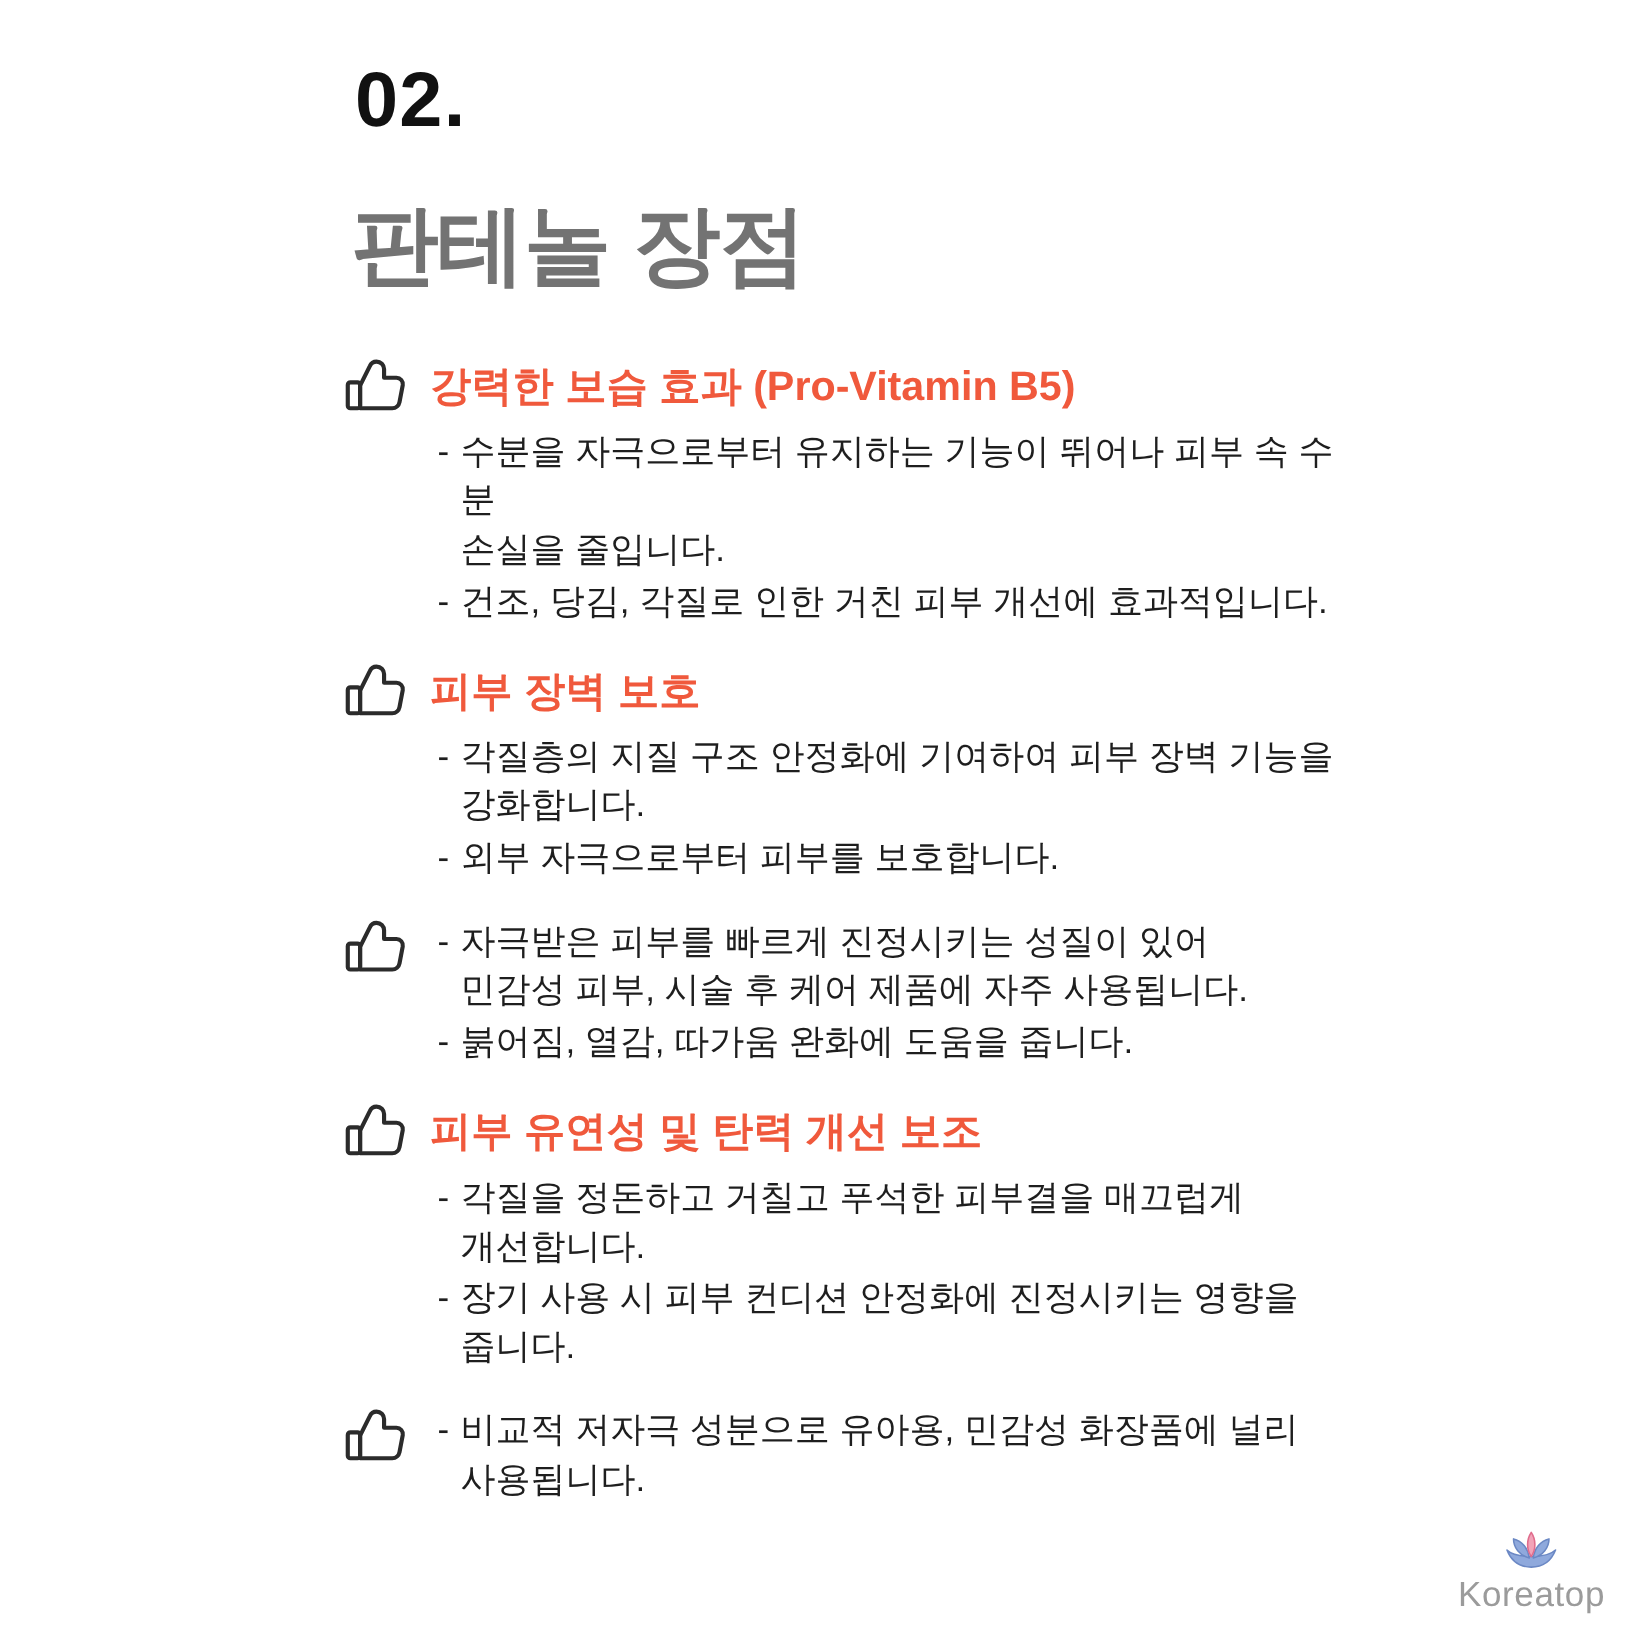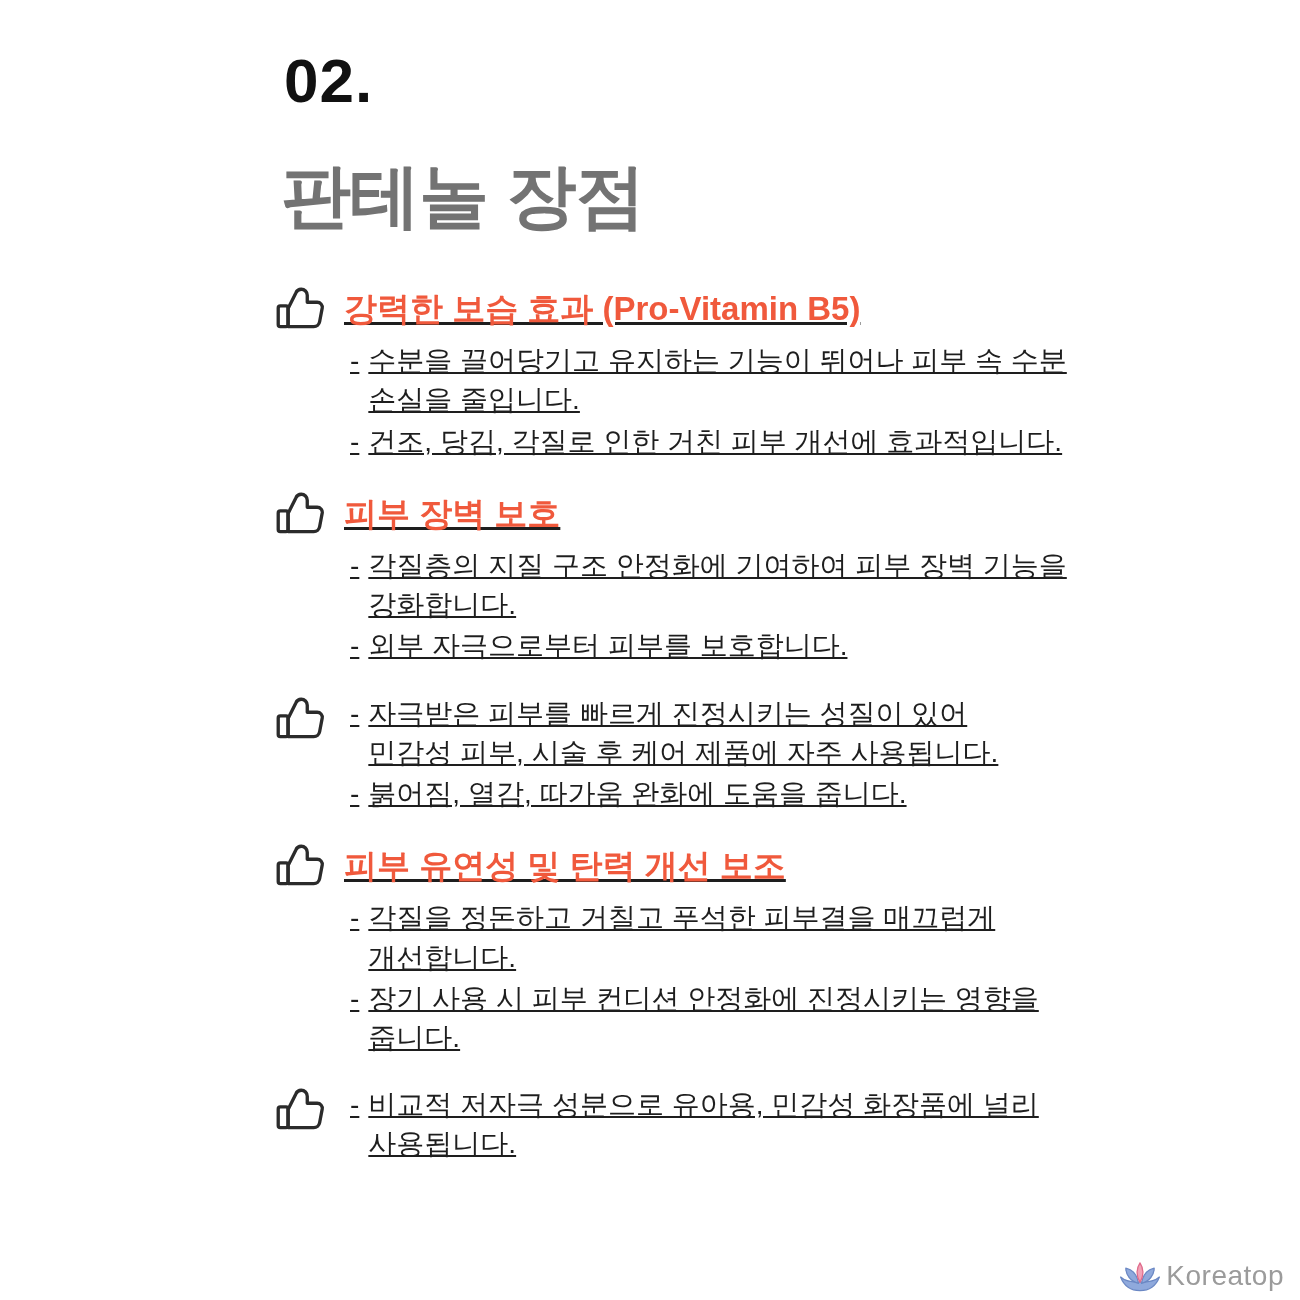--- a/index.html
+++ b/index.html
@@ -21,36 +21,36 @@
     font-size:70px;font-weight:800;color:#737373;
     letter-spacing:-1px;line-height:1.1;
   }
   .sections{
     position:absolute;left:272px;top:284px;width:800px;
     display:flex;flex-direction:column;gap:28px;
   }
   .benefit{display:flex;align-items:flex-start;gap:16px;}
   .thumb-icon{flex:none;width:56px;height:52px;margin-top:0;}
   .thumb-icon svg{display:block;}
-  .benefit-content{flex:1;min-width:0;text-decoration:underline;}
+  .benefit-content{flex:1;min-width:0;}
   .benefit-heading{
     margin:4px 0 12px 0;
     font-size:33px;font-weight:700;line-height:1.25;
     color:#F0593C;
   }
   .bullet{
     display:flex;gap:9px;margin-left:6px;
     font-size:28px;line-height:1.4;font-weight:500;color:#1e1e1e;
   }
   .bullet + .bullet{margin-top:2px;}
   .bullet-dash{flex:none;}
   .bullet-text{white-space:pre-line;}
   .brand{
     position:absolute;right:16px;bottom:8px;
-    display:flex;align-items:center;gap:5px;
+    display:flex;align-items:center;gap:5px;flex-direction:column;
   }
   .brand-text{
     font-size:28px;color:#9b9b9b;font-weight:500;letter-spacing:0.5px;
   }
   .lotus{display:block;}
 </style>
 </head>
 <body>
 
 <div class="page">
@@ -64,21 +64,21 @@
       <span class="thumb-icon">
         <svg width="56" height="52" viewBox="0 0 54 50" fill="none" stroke="#2B2B2B" stroke-width="3.2" stroke-linecap="round" stroke-linejoin="round">
           <rect x="6" y="21" width="9.5" height="20" rx="2"></rect>
           <path d="M15.5 23.5 L23 8.5 C23.9 6.4 25.9 5 28.2 5 C31.4 5 34 7.6 34 10.8 V17.5 H43.6 C46.6 17.5 48.9 20.2 48.4 23.2 L45.9 36.3 C45.4 39 43.1 41 40.3 41 H15.5 Z"></path>
         </svg>
       </span>
       <div class="benefit-content">
         <h2 class="benefit-heading">강력한 보습 효과 (Pro-Vitamin B5)</h2>
         <div class="bullet">
           <span class="bullet-dash">-</span>
-          <span class="bullet-text">수분을 끌어당기고 유지하는 기능이 뛰어나 피부 속 수분
+          <span class="bullet-text">수분을 자극으로부터 유지하는 기능이 뛰어나 피부 속 수분
 손실을 줄입니다.</span>
         </div>
         <div class="bullet">
           <span class="bullet-dash">-</span>
           <span class="bullet-text">건조, 당김, 각질로 인한 거친 피부 개선에 효과적입니다.</span>
         </div>
       </div>
     </section>
 
     <section class="benefit">

